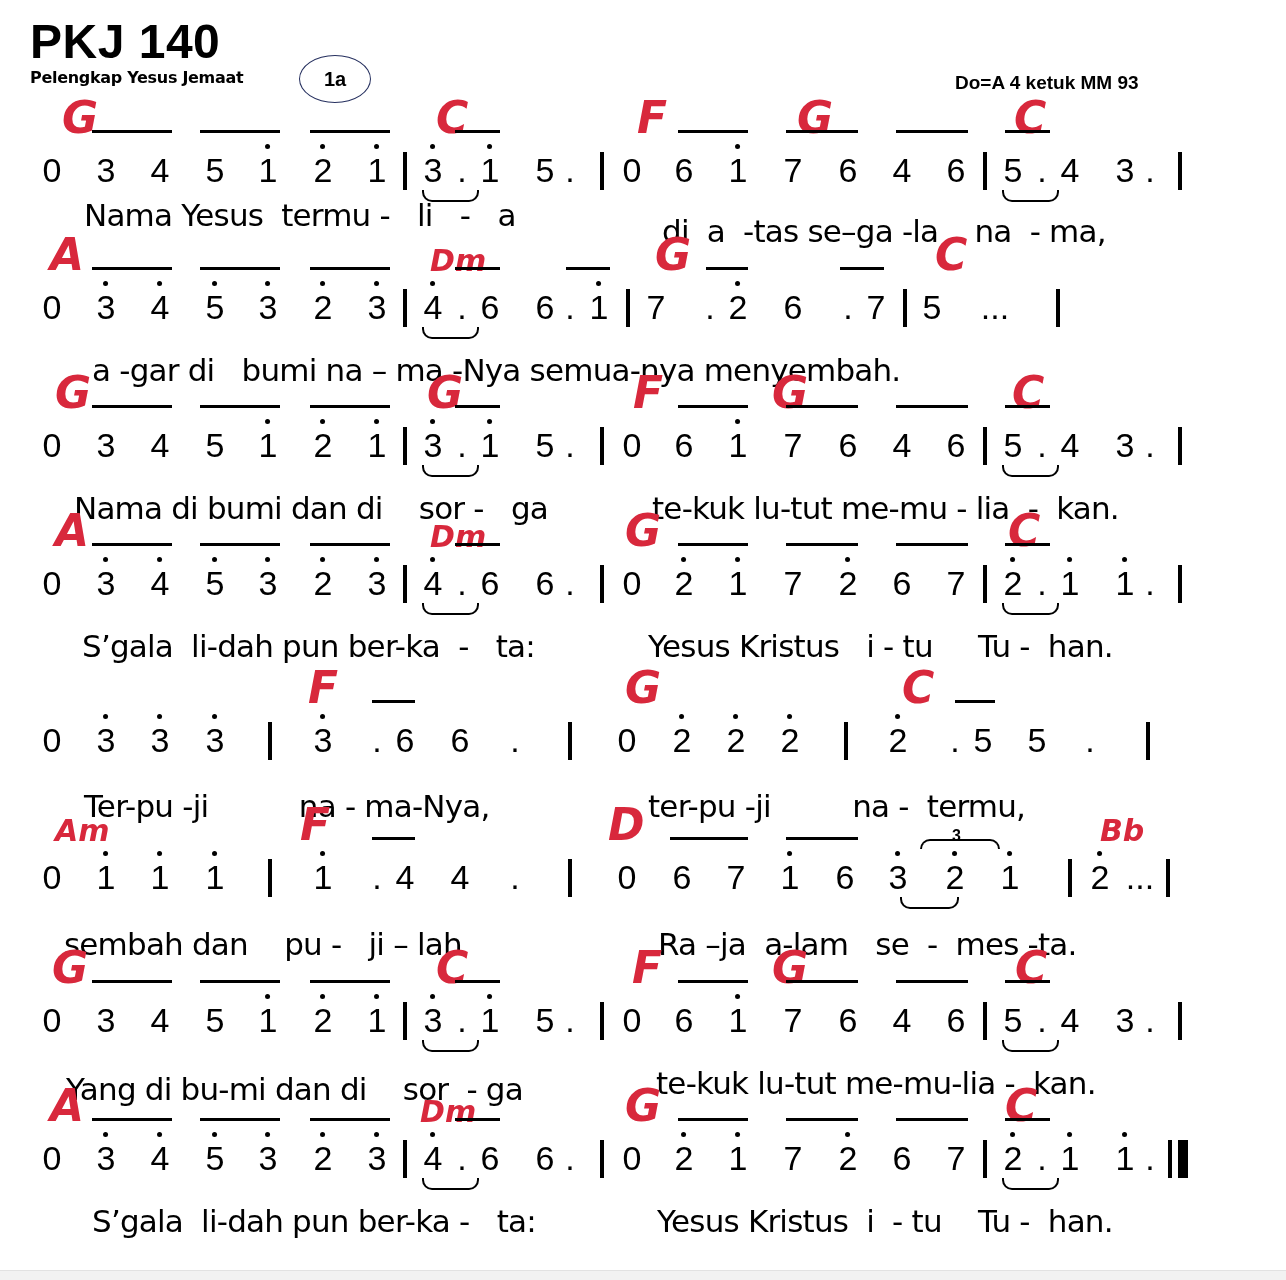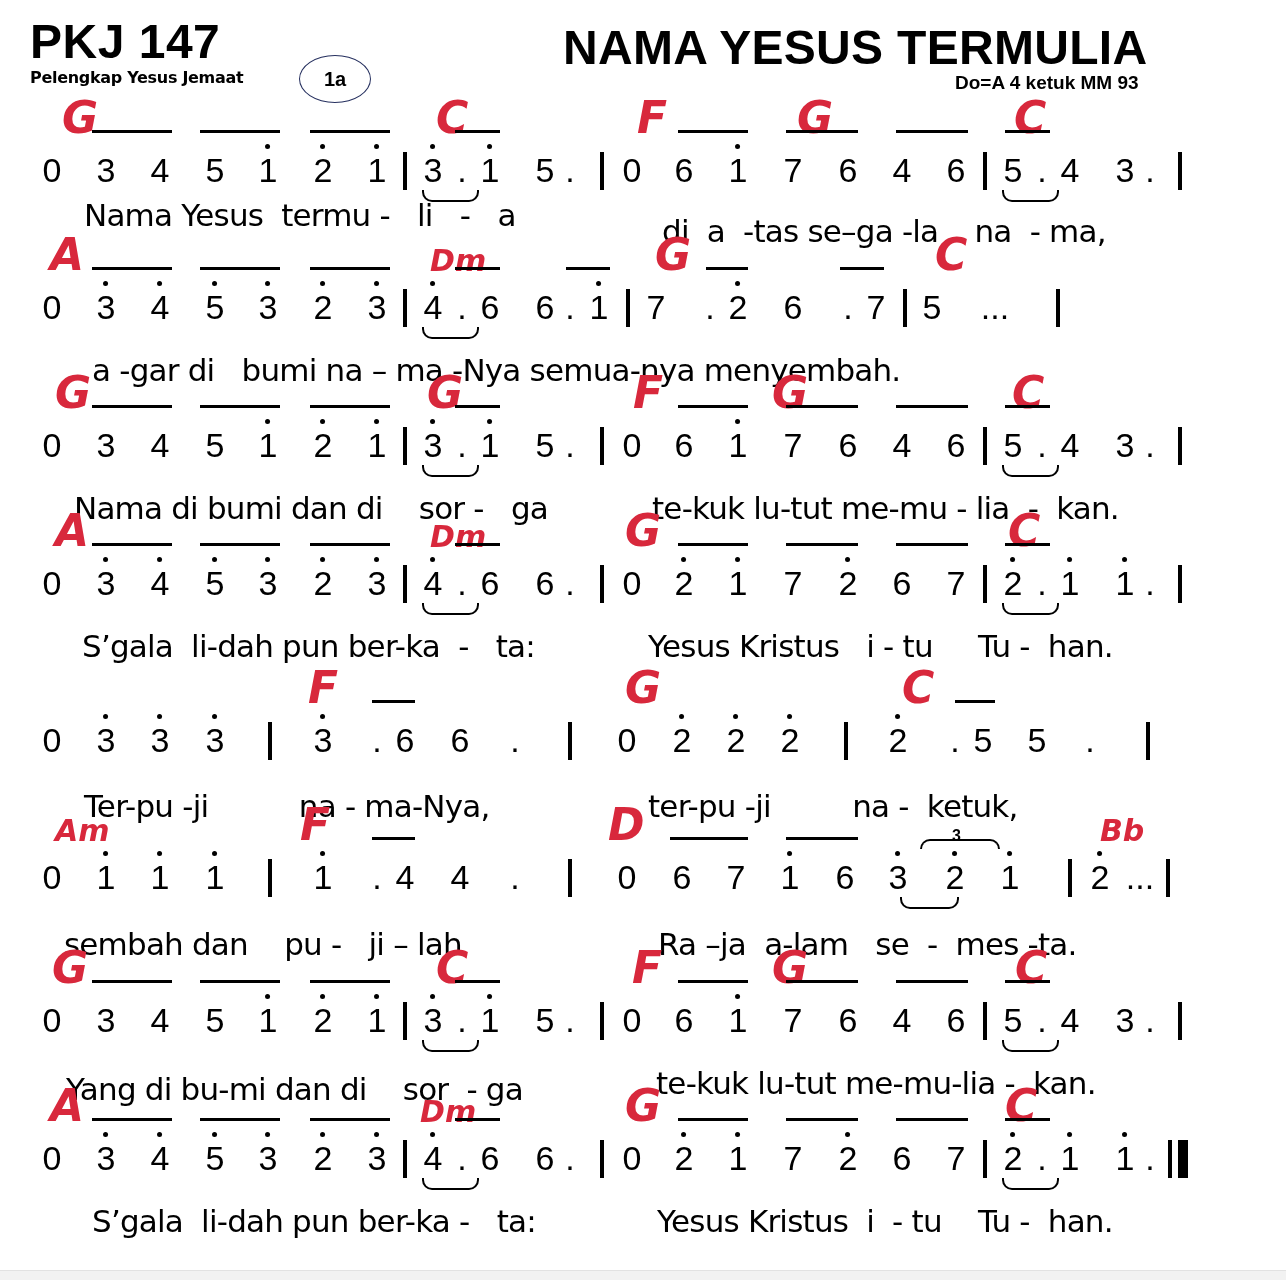--- a/index.html
+++ b/index.html
@@ -21,26 +21,25 @@
   .chord { position:absolute; color:#d8283c; font-weight:bold; font-family:"DejaVu Sans", sans-serif; font-style:italic; }
   .lyric { position:absolute; font-size:31px; font-family:"DejaVu Sans", sans-serif; white-space:pre; letter-spacing:-0.8px; }
   .triplet { position:absolute; font-size:16px; font-weight:bold; }
   .triplet-arc { position:absolute; height:8px; border:2px solid #000; border-bottom:none; border-radius:10px 10px 0 0; }
 </style>
 </head>
 <body>
 
 <div class="page">
 
-  <div class="code">PKJ 147</div>
+  <div class="code">PKJ 140</div>
   <div class="subtitle">Pelengkap Yesus Jemaat</div>
   <div class="badge">
       <span>1a</span>
     </div>
-  <div class="title">NAMA YESUS TERMULIA</div>
   <div class="meta">Do=A 4 ketuk MM 93</div>
 
   <div id="systems">
       <div class="chord" style="left: 62px; top: 92px; font-size: 44px; color: rgb(216, 40, 60);">G</div>
       <div class="chord" style="left: 436px; top: 92px; font-size: 44px; color: rgb(216, 40, 60);">C</div>
       <div class="chord" style="left: 637px; top: 92px; font-size: 44px; color: rgb(216, 40, 60);">F</div>
       <div class="chord" style="left: 797px; top: 92px; font-size: 44px; color: rgb(216, 40, 60);">G</div>
       <div class="chord" style="left: 1014px; top: 92px; font-size: 44px; color: rgb(216, 40, 60);">C</div>
       <div class="row" style="top: 150px;">
         <span class="tok" style="left: 52px;">0</span>
@@ -240,21 +239,21 @@
         <span class="tok" style="left: 898px;">2<span class="dot-hi"></span></span>
         <span class="tok" style="left: 955px;">.</span>
         <span class="tok" style="left: 983px;">5</span>
         <span class="tok" style="left: 1037px;">5</span>
         <span class="tok" style="left: 1090px;">.</span>
         <div class="bar" style="left: 1146px;"></div>
         <div class="beam" style="left: 372px; width: 43px;"></div>
         <div class="beam" style="left: 955px; width: 40px;"></div>
       </div>
       <div class="lyric" style="left: 84px; top: 788px;">Ter-pu -ji          na - ma-Nya,</div>
-      <div class="lyric" style="left: 648px; top: 788px;">ter-pu -ji         na -  ketuk,</div>
+      <div class="lyric" style="left: 648px; top: 788px;">ter-pu -ji         na -  termu,</div>
       <div class="chord" style="left: 55px; top: 813px; font-size: 30px; color: rgb(216, 40, 60);">Am</div>
       <div class="chord" style="left: 300px; top: 799px; font-size: 44px; color: rgb(216, 40, 60);">F</div>
       <div class="chord" style="left: 608px; top: 799px; font-size: 44px; color: rgb(216, 40, 60);">D</div>
       <div class="chord" style="left: 1100px; top: 813px; font-size: 30px; color: rgb(216, 40, 60);">Bb</div>
       <div class="row" style="top: 857px;">
         <span class="tok" style="left: 52px;">0</span>
         <span class="tok" style="left: 106px;">1<span class="dot-hi"></span></span>
         <span class="tok" style="left: 160px;">1<span class="dot-hi"></span></span>
         <span class="tok" style="left: 215px;">1<span class="dot-hi"></span></span>
         <div class="bar" style="left: 268px;"></div>

